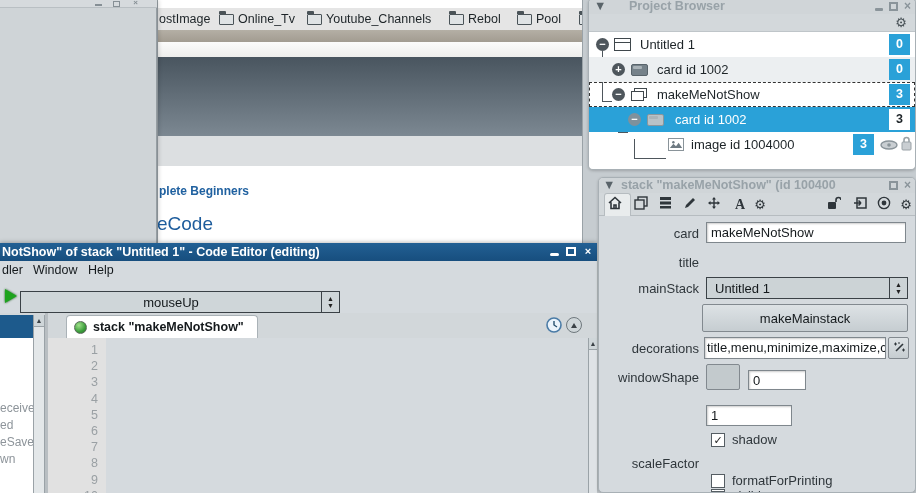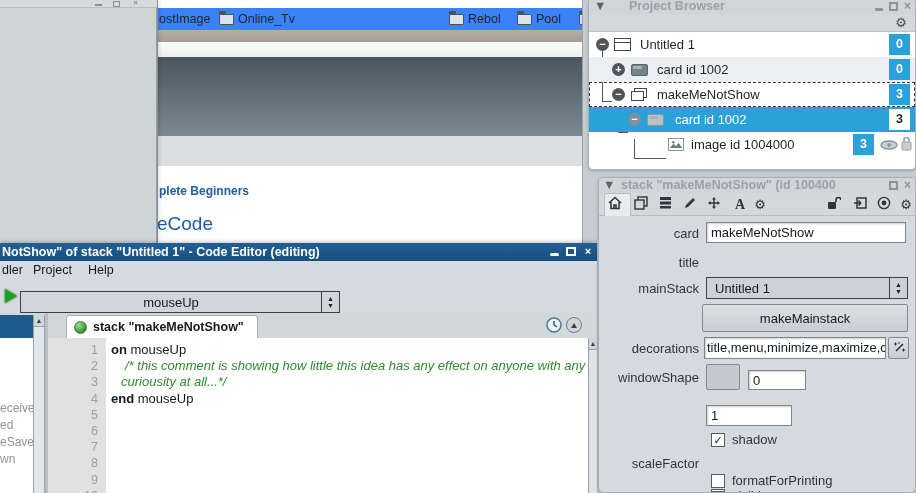--- a/index.html
+++ b/index.html
@@ -3,21 +3,21 @@
 <meta charset="utf-8">
 <style>
   * { margin:0; padding:0; box-sizing:border-box; }
   html,body { width:916px; height:493px; overflow:hidden; }
   body { font-family:"Liberation Sans", sans-serif; background:#c6ccd0; position:relative; }
   .abs { position:absolute; }
   .stage { position:absolute; left:0; top:0; width:916px; height:493px; overflow:hidden; }
 
   
   .browser { left:157px; top:0; width:426px; height:470px; background:#fff; border:1px solid #9aa2a7; border-top:none; overflow:hidden; }
-  .bm-bar { left:0; top:8px; width:426px; height:37px; background:#3b82f6; border-bottom:5px solid #ec4899; }
+  .bm-bar { left:0; top:8px; width:426px; height:37px; background:#e5e5e5; border-bottom:5px solid #ec4899; }
   .bm-item { position:absolute; top:3px; height:16px; display:flex; align-items:center; gap:4px; font-size:12.5px; color:#1d2428; white-space:nowrap; }
   .folder { width:15px; height:11px; border:1.5px solid #4a5358; border-radius:1px; position:relative; background:#dfe3e5; }
   .folder:before { content:""; position:absolute; left:-1px; top:-4px; width:7px; height:3px; background:#4a5358; border-radius:1px 1px 0 0; }
   .band-tan { left:0; top:30px; width:426px; height:12px; background:linear-gradient(#b4afa5,#a29c91); }
   .band-white { left:0; top:42px; width:426px; height:15px; background:linear-gradient(#fcfcfb,#eeeeec); }
   .banner { left:0; top:57px; width:426px; height:79px; background:linear-gradient(#49555f,#7c8892); }
   .band-lgray { left:0; top:136px; width:426px; height:30px; background:#dcdfe1; }
   .pg-link { left:1px; top:184px; font-size:12px; font-weight:bold; color:#2061a0; }
   .pg-head { left:-1px; top:213px; font-size:19px; color:#1d5c9c; }
 
@@ -110,20 +110,24 @@
 
   <div class="abs browser">
     <div class="abs bm-bar">
       <div class="bm-item" style="left:1px">
         <span>ostImage</span>
       </div>
       <div class="bm-item" style="left:61px">
         <span class="folder"></span>
         <span>Online_Tv</span>
       </div>
+      <div class="bm-item" style="left:149px">
+        <span class="folder"></span>
+        <span>Youtube_Channels</span>
+      </div>
       <div class="bm-item" style="left:291px">
         <span class="folder"></span>
         <span>Rebol</span>
       </div>
       <div class="bm-item" style="left:359px">
         <span class="folder"></span>
         <span>Pool</span>
       </div>
       <div class="bm-item" style="left:421px">
         <span class="folder"></span>
@@ -149,21 +153,21 @@
     <div class="abs ed-title">
       <span>NotShow" of stack "Untitled 1" - Code Editor (editing)</span>
       <div class="ed-btns">
         <div class="wbtn wb-min"></div>
         <div class="wbtn wb-max"></div>
         <div class="wbtn">×</div>
       </div>
     </div>
     <div class="abs ed-menu">
       <span style="left:2px">dler</span>
-      <span style="left:33px">Project</span>
+      <span style="left:33px">Window</span>
       <span style="left:88px">Help</span>
     </div>
     <div class="abs ed-tools">
       <div class="play"></div>
       <div class="hdrop">
         <span class="val">mouseUp</span>
         <span class="stepper">▲<br>▼</span>
       </div>
     </div>
     <div class="abs ed-tabrow">
@@ -196,26 +200,20 @@
       <div>1</div>
       <div>2</div>
       <div>3</div>
       <div>4</div>
       <div>5</div>
       <div>6</div>
       <div>7</div>
       <div>8</div>
       <div>9</div>
       <div>10</div>
-    </div>
-    <div class="abs codearea">
-      <div><span class="kw">on</span><span> mouseUp</span></div>
-      <div class="cmt" style="padding-left:14px">/* this comment is showing how little this idea has any effect on anyone with any</div>
-      <div class="cmt" style="padding-left:10px">curiousity at all...*/</div>
-      <div><span class="kw">end</span><span> mouseUp</span></div>
     </div>
     <div class="abs cscroll">
       <div class="arr">▲</div>
     </div>
   </div>
 
   <div class="abs panel pb">
     <div class="p-title">
       <span style="position:absolute; left:5px; top:0; color:#5a646a;">▼</span>
       <span style="position:absolute; left:40px;">Project Browser</span>

